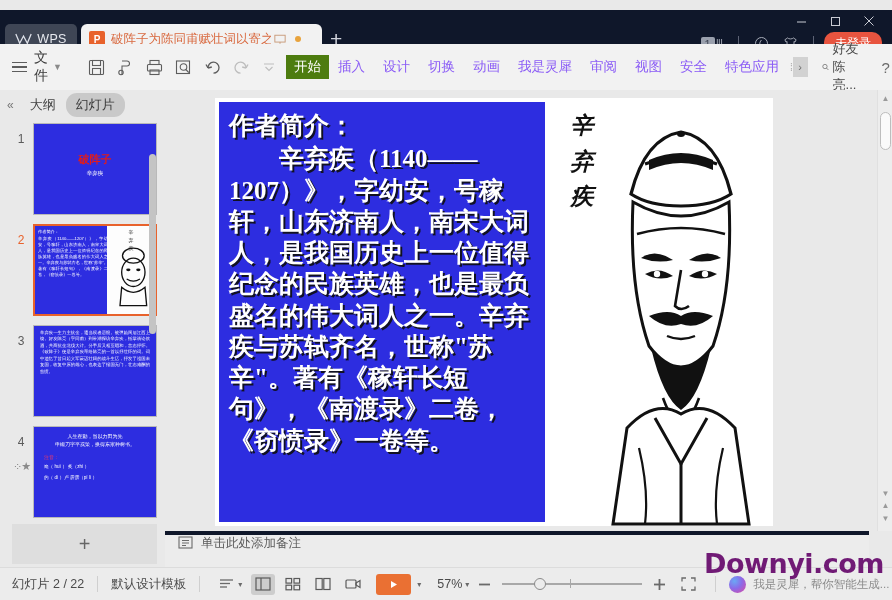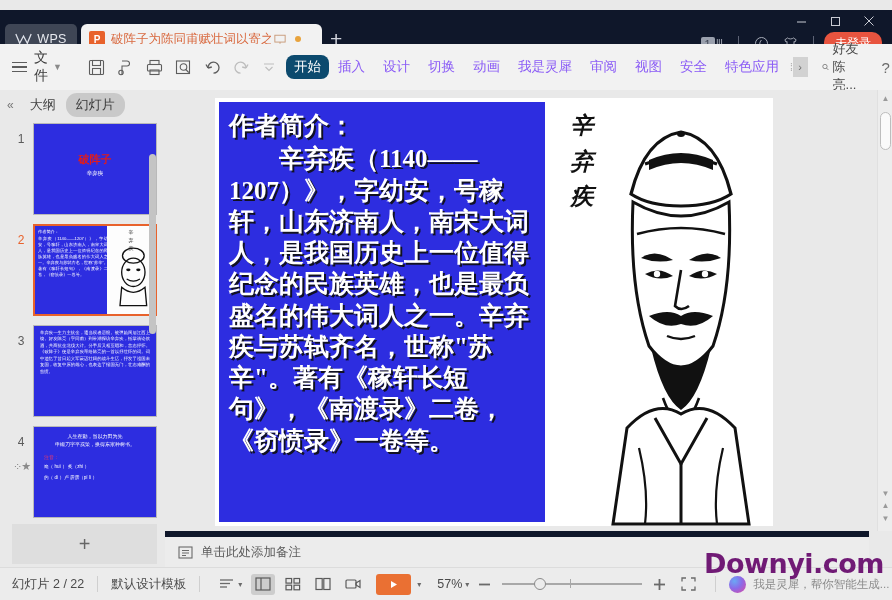--- a/index.html
+++ b/index.html
@@ -87,21 +87,21 @@
   .hamb i { display: block; width: 15px; height: 1.6px; background: #5d5d5d; }
   .file-btn { margin-left: 7px; font-size: 14px; color: #3c3c3c; }
   .caret-sm { margin-left: 5px; color: #8a8a8a; font-size: 9px; }
   .vsep { width: 1px; height: 20px; background: #d5d5d5; margin: 0 10px; }
   .qicon { width: 22px; height: 22px; margin: 0 6px; color: #5d5d5d;
            display: flex; align-items: center; justify-content: center; }
   .qicon.dim { color: #bdbdbd; }
   .tabs { display: flex; align-items: center; margin-left: 4px; }
   .rtab { font-size: 13.5px; color: #8b5cf6; padding: 3px 9px; white-space: nowrap; }
   .rtab.active {
-    background: #0c4a6e; color: #fff; border-radius: 8px; padding: 3px 8px;
+    background: #4d7c0f; color: #fff; border-radius: 0; padding: 3px 8px;
   }
   .more-tabs {
     display: flex; align-items: center; margin-left: 2px; color: #8a8a8a; font-size: 11px;
   }
   .more-chev {
     background: #d2d2d2; color: #6e6e6e; width: 15px; height: 20px;
     display: flex; align-items: center; justify-content: center; font-size: 11px;
   }
   .find-box { display: flex; align-items: center; margin-left: 14px; color: #4a4a4a; font-size: 13px; }
   .rt-icons { display: flex; align-items: center; margin-left: 10px; }
@@ -196,22 +196,22 @@
   .calli {
     position: absolute; left: 14px; top: 10px; width: 38px;
     color: #111; font-family: "Liberation Serif", serif;
     font-size: 23px; line-height: 1.55; text-align: center;
     font-style: italic; font-weight: bold;
   }
   .portrait { position: absolute; left: 44px; top: 0; width: 180px; height: 428px; }
 
   .notes-bar {
     position: absolute; left: 0; right: 8px; bottom: 0; height: 36px;
-    background: #ececec; border-top: 6px solid #0f172a;
-    display: flex; align-items: center;
+    background: #ececec; border-top: 4px solid #0f172a;
+    display: flex; 
   }
   .notes-ico { margin-left: 13px; color: #6a6a6a; display: flex; }
   .notes-text { margin-left: 8px; font-size: 12.5px; color: #5a5a5a; }
 
   
   .rscroll {
     position: absolute; right: 0; top: 90px; width: 15px; bottom: 69px;
     background: #ededed; border-left: 1px solid #e0e0e0;
   }
   .rscroll .thumbbar {

